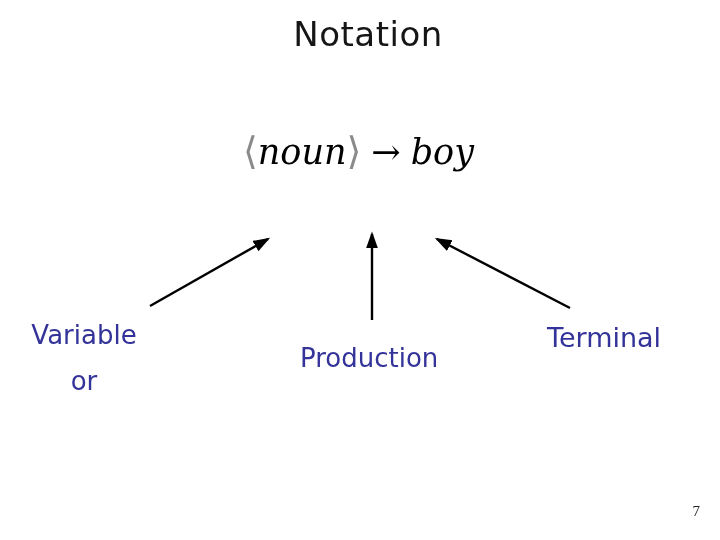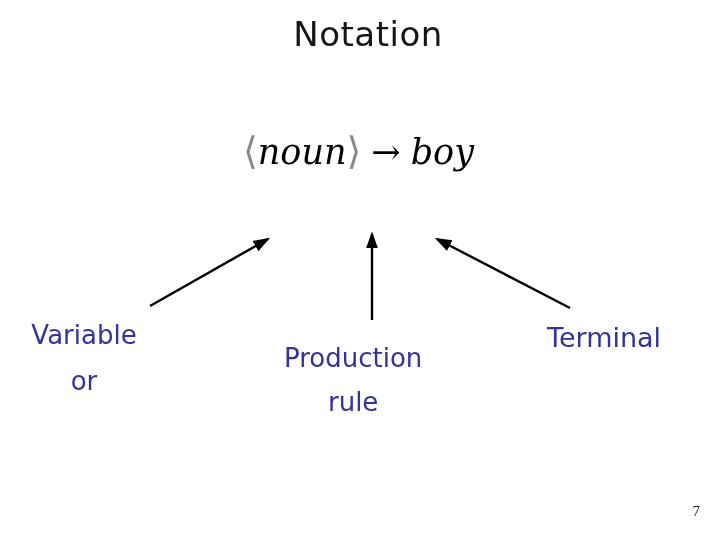--- a/index.html
+++ b/index.html
@@ -66,24 +66,24 @@
     font-size: 26px;
     line-height: 46px;
   }
   .label-variable {
     left: 0px;
     top: 312px;
     width: 168px;
     text-align: center;
   }
   .label-production {
-    left: 284px;
+    left: 300px;
     top: 336px;
     line-height: 44px;
-    text-align: center;
+    text-align: right;
   }
   .label-terminal {
     left: 547px;
     top: 320px;
     font-size: 27px;
     line-height: 36px;
   }
   .page-number {
     position: absolute;
     right: 20px;
@@ -117,21 +117,20 @@
     <line x1="570" y1="308" x2="437" y2="239" marker-end="url(#arrowhead)"></line>
   </svg>
 
   <div class="label label-variable">
     <div>Variable</div>
     <div>or</div>
   </div>
 
   <div class="label label-production">
     <div>Production</div>
-    <div>rule</div>
   </div>
 
   <div class="label label-terminal">
     <div>Terminal</div>
   </div>
 
   <div class="page-number">7</div>
 
 </div>
 

